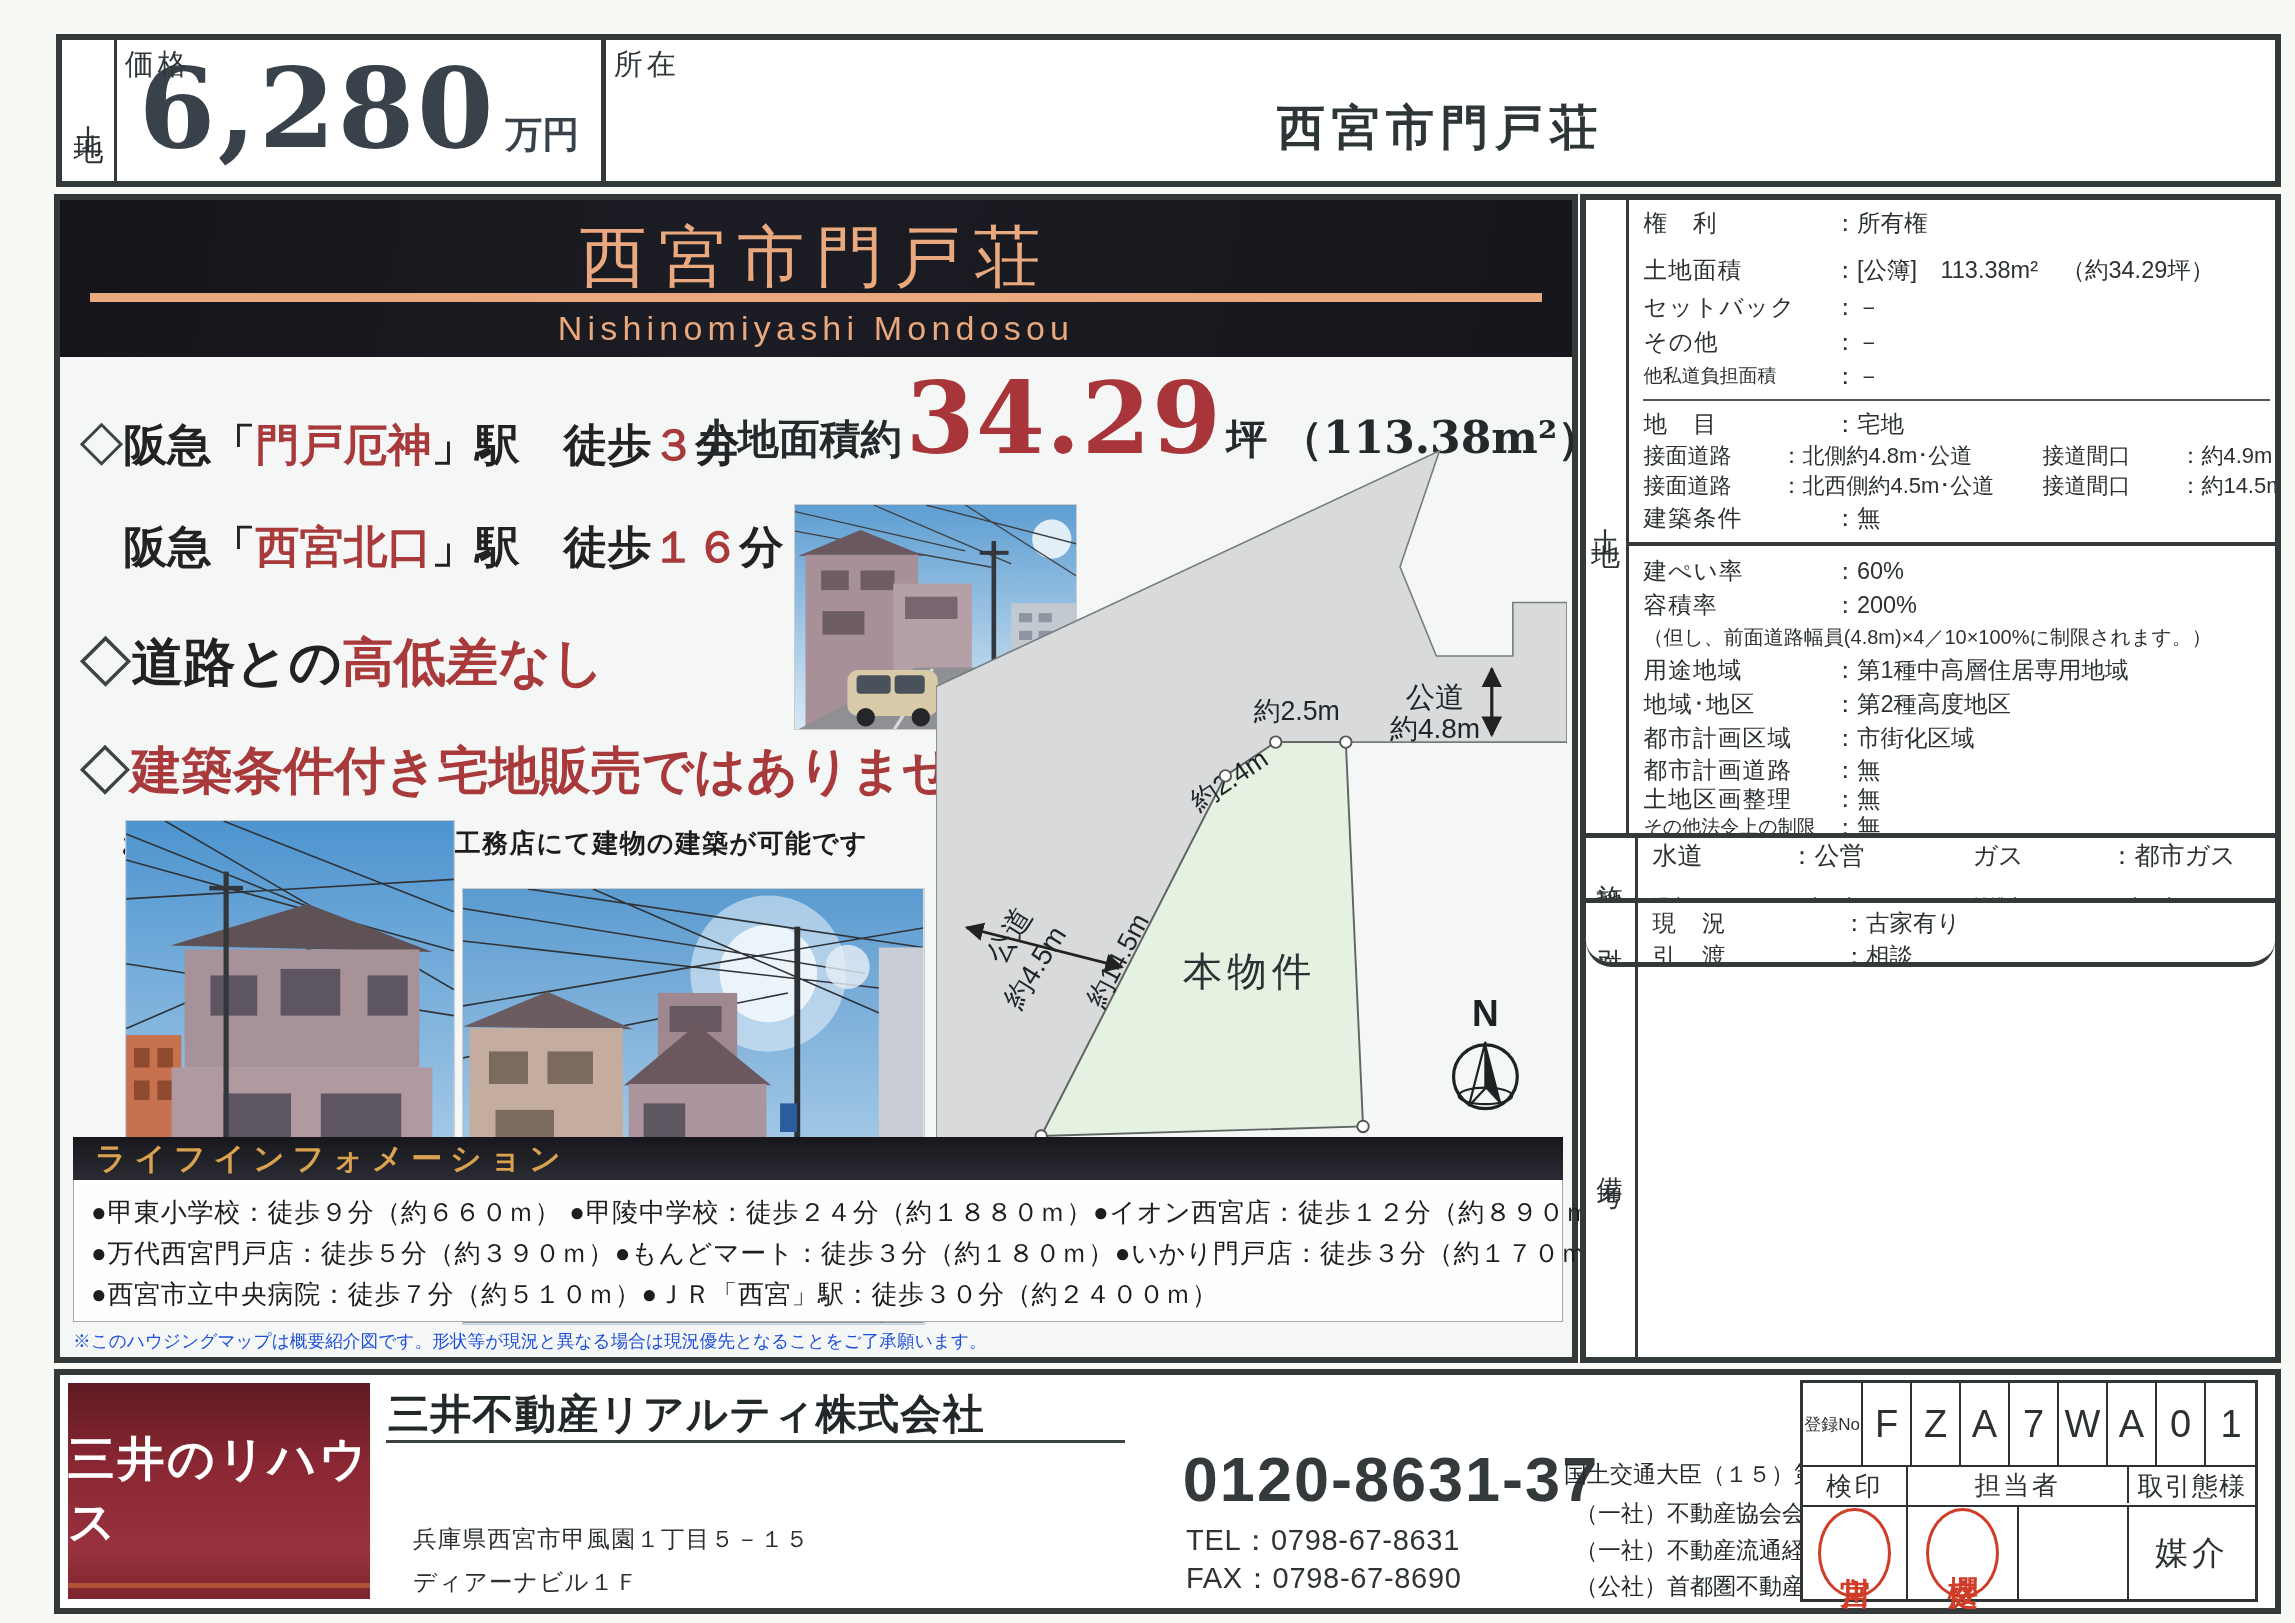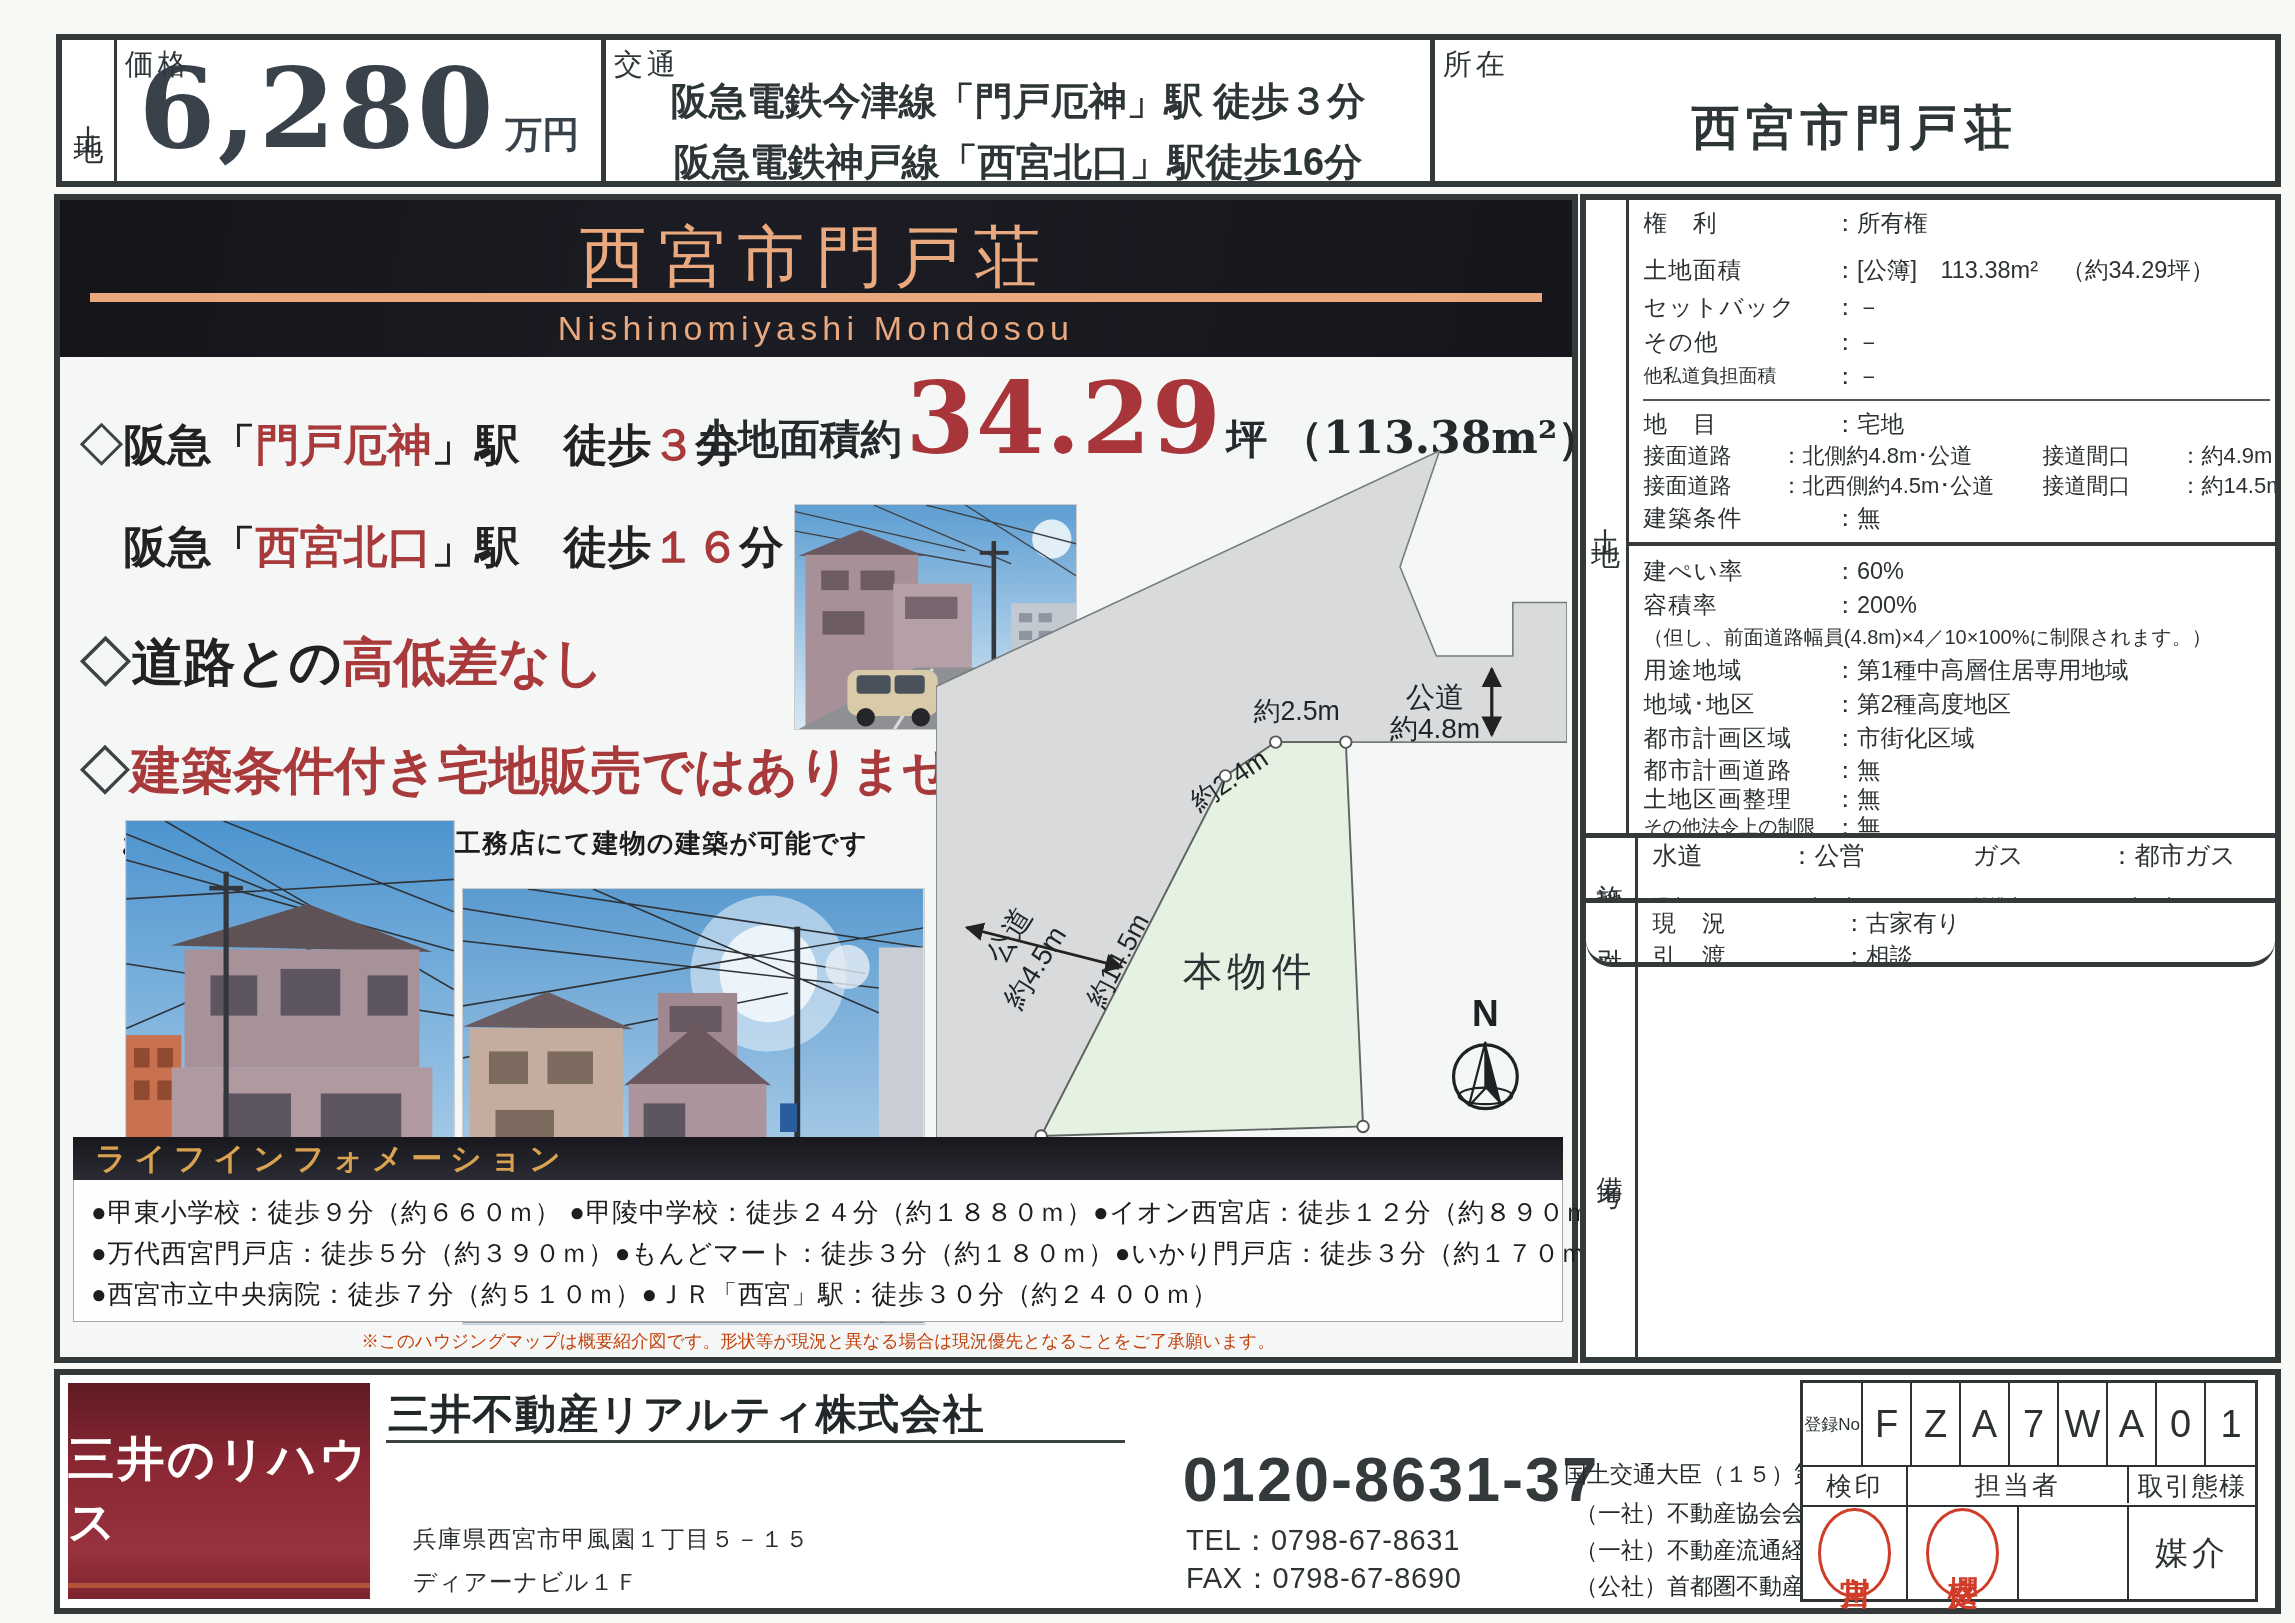--- a/index.html
+++ b/index.html
@@ -30,21 +30,21 @@
   .area-line{display:flex;align-items:baseline;justify-content:center;white-space:nowrap;}
   .area-pre{font-size:41px;font-weight:bold;color:#24292b;}
   .area-val{font-family:"DejaVu Serif","Liberation Serif",serif;font-weight:bold;font-size:99px;color:#a8353a;line-height:1;letter-spacing:1.3px;margin:0 3.9px;}
   .area-unit{font-size:41px;font-weight:bold;color:#24292b;}
   .area-paren{font-family:"DejaVu Serif","Liberation Serif",serif;font-weight:bold;font-size:44px;color:#24292b;margin-left:11.8px;}
   
   .life-bar{height:43px;background:linear-gradient(180deg,#17171d,#2b2b33);display:flex;align-items:center;}
   .life-bar span{color:#d9a251;font-size:31px;font-weight:bold;letter-spacing:7.8px;padding-left:22px;text-align:right;}
   .life-body{background:#fefefe;border:1.3px solid #aaa;border-top:none;padding:11.8px 17px 6.5px 17px;}
   .life-row{font-size:26px;color:#1d1d1d;letter-spacing:0.7px;line-height:41px;white-space:nowrap;}
-  .life-note{margin-top:6.5px;text-align:center;font-size:17.7px;color:#c2410c;}
+  .life-note{margin-top:6.5px;font-size:17.7px;color:#1d4ed8;}
   
   .rsec{display:flex;box-sizing:border-box;overflow:hidden;}
   .rstrip{width:52px;border-right:3.3px solid #343a3a;display:flex;align-items:center;justify-content:center;box-sizing:border-box;}
   .rstrip div{font-size:29px;color:#2c3234;letter-spacing:11.8px;}
   .rcontent{flex:1;padding:5.2px 0 0 14.4px;box-sizing:border-box;}
   .drow{display:flex;align-items:center;font-size:23.5px;color:#2c3133;white-space:nowrap;}
   .drow .dl{width:190px;flex:none;letter-spacing:1.3px;}
   .drow .dl.small{font-size:19px;letter-spacing:0;}
   .drow .dv{flex:1;}
   .prow{display:flex;align-items:center;font-size:22px;color:#2c3133;white-space:nowrap;}
@@ -80,27 +80,20 @@
 
   <div class="box hdr" style="left:56px;top:34px;width:2225px;height:153px;">
     <div class="hdr-cell" style="width:55px;border-right:3.9px solid #343a3a;display:flex;align-items:center;justify-content:center;">
       <div class="vtext" style="font-size:30px;color:#2c3234;letter-spacing:9.2px;">土地</div>
     </div>
     <div class="hdr-cell" style="width:489px;border-right:5.2px solid #343a3a;">
       <span class="cell-label">価格</span>
       <div class="price-row">
         <span class="price-num">6,280</span>
         <span class="price-unit">万円</span>
-      </div>
-    </div>
-    <div class="hdr-cell" style="width:829px;border-right:5.2px solid #343a3a;">
-      <span class="cell-label">交通</span>
-      <div class="access-lines">
-        <div>阪急電鉄今津線「門戸厄神」駅 徒歩３分</div>
-        <div>阪急電鉄神戸線「西宮北口」駅徒歩16分</div>
       </div>
     </div>
     <div class="hdr-cell" style="flex:1;">
       <span class="cell-label">所在</span>
       <div class="loc-value">西宮市門戸荘</div>
     </div>
   </div>
 
   <div class="box" style="left:54px;top:194px;width:1524px;height:1169px;background:#f5f7f7;">
 

